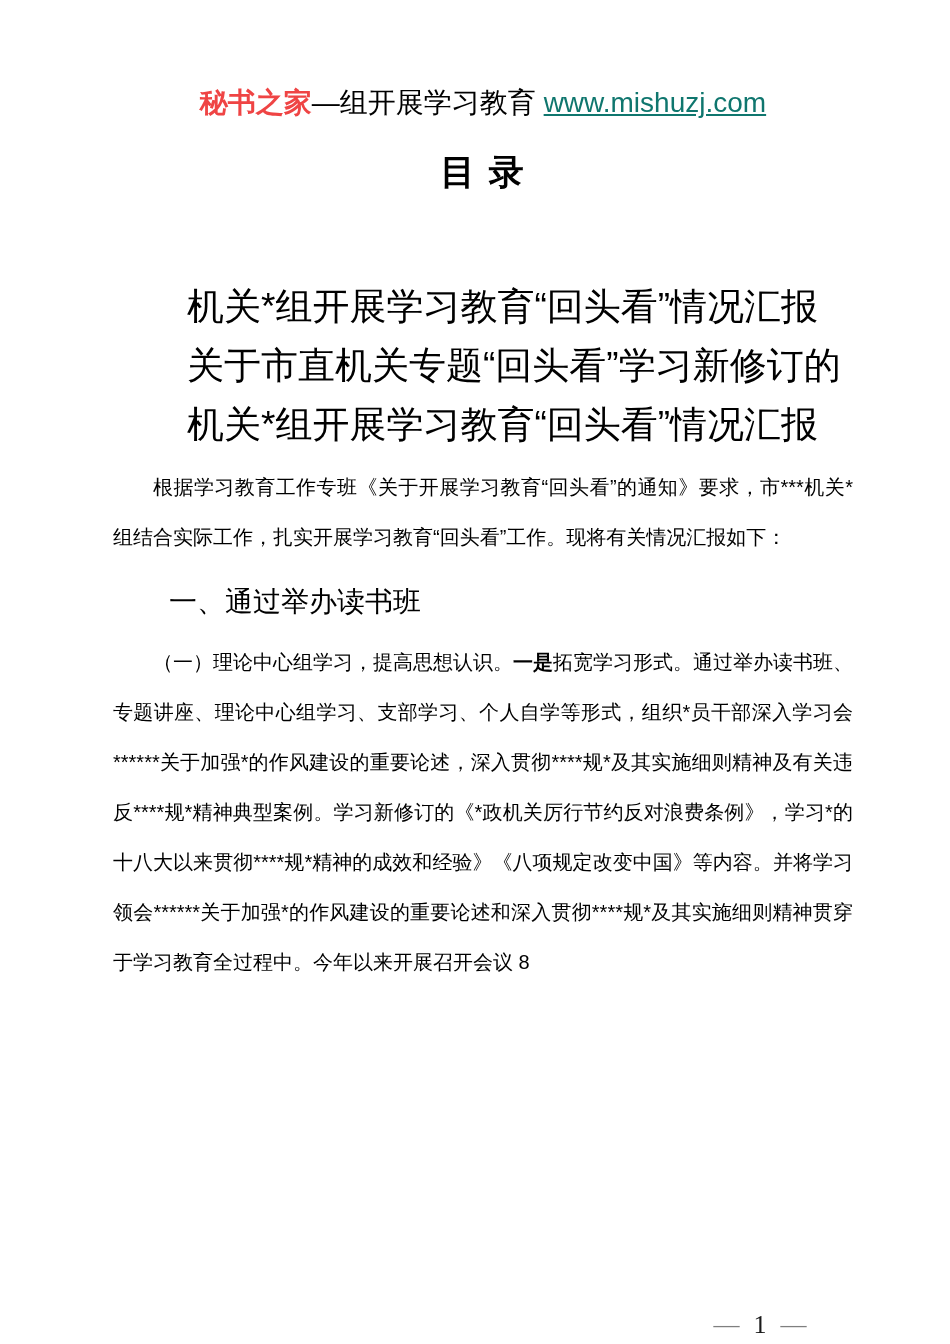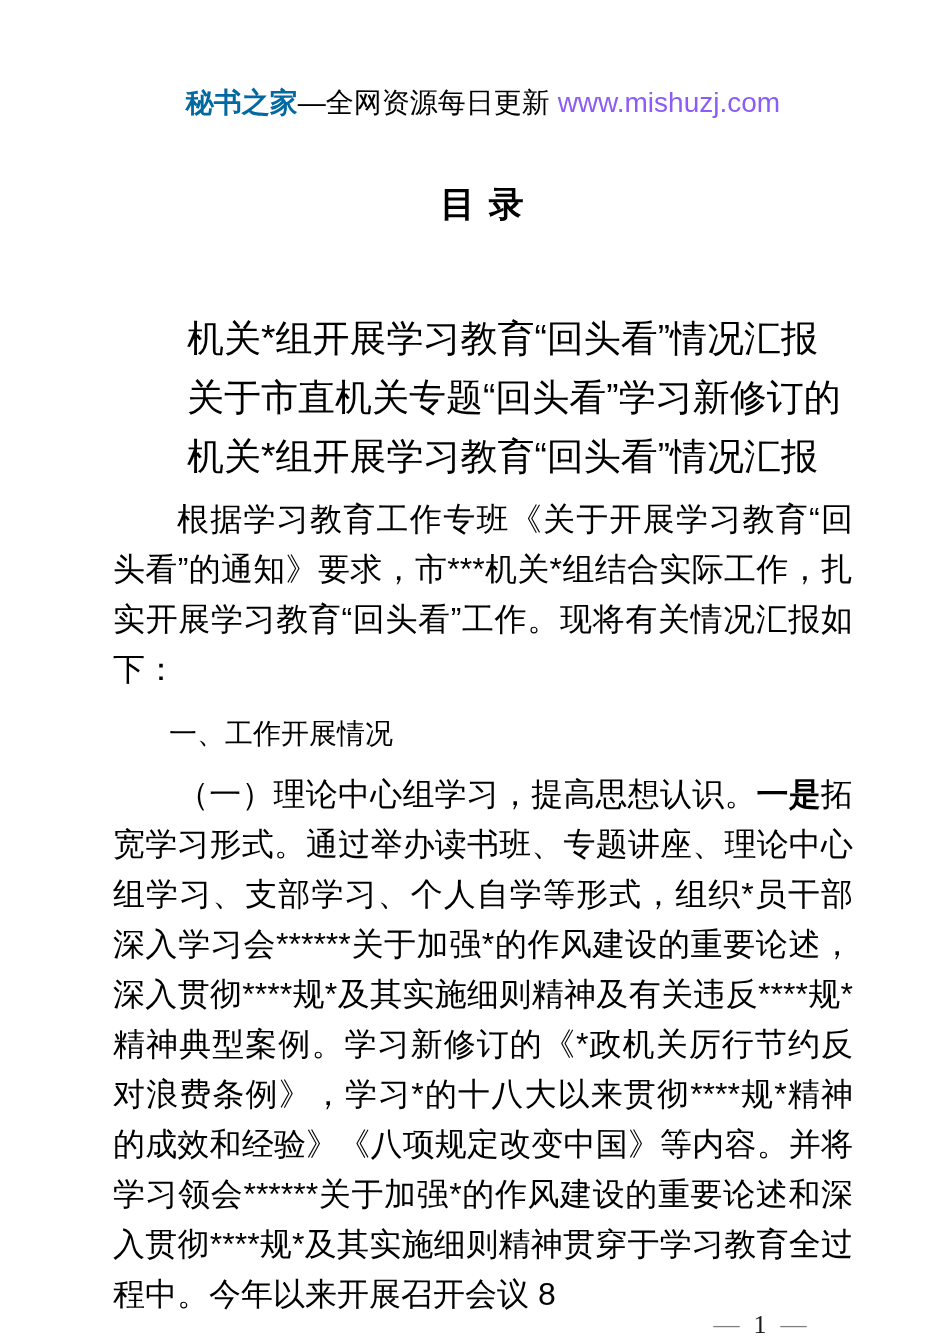--- a/index.html
+++ b/index.html
@@ -19,51 +19,52 @@
   }
   
   .site-header {
     margin-top: 86px;
     text-align: center;
     font-size: 28px;
     line-height: 34px;
     white-space: nowrap;
   }
   .site-header .brand {
-    color: #0369a1;
+    color: #ef4444;
     font-weight: bold;
   }
   .site-header .tagline {
     color: #000000;
   }
   .site-header .url {
-    color: #8b5cf6;
+    color: #0f766e;
+    text-decoration: underline;
   }
   
   .doc-title {
-    margin-top: 62px;
+    margin-top: 30px;
     text-align: center;
     font-size: 35px;
     line-height: 44px;
     font-weight: bold;
     letter-spacing: 2px;
   }
   
   .toc {
     margin-top: 88px;
   }
   .toc-item {
     font-size: 37px;
     line-height: 50px;
     margin-bottom: 9px;
     text-indent: 2em;
   }
   
   .para {
-    font-size: 32px;
+    font-size: 20px;
     line-height: 50px;
     text-indent: 2em;
     text-align: justify;
   }
   .intro-para { margin-top: 12px; }
   .section-heading {
     margin-top: 15px;
     font-size: 28px;
     line-height: 50px;
     text-indent: 2em;
@@ -84,34 +85,34 @@
   }
   .page-footer .dash { color: #7f7f7f; letter-spacing: 0; }
   .page-footer .num { color: #1a1a1a; padding: 0 14px; }
 </style>
 </head>
 <body>
 
 <div class="page">
 
   <div class="site-header">
-    <span class="brand">秘书之家</span><span class="tagline">—全网资源每日更新 </span><span class="url">www.mishuzj.com</span>
+    <span class="brand">秘书之家</span><span class="tagline">—组开展学习教育 </span><span class="url">www.mishuzj.com</span>
   </div>
 
   <div class="doc-title">目 录</div>
 
   <div class="toc">
     <div class="toc-item">机关*组开展学习教育“回头看”情况汇报</div>
     <div class="toc-item">关于市直机关专题“回头看”学习新修订的</div>
     <div class="toc-item">机关*组开展学习教育“回头看”情况汇报</div>
   </div>
 
   <p class="para intro-para">根据学习教育工作专班《关于开展学习教育“回头看”的通知》要求，市***机关*组结合实际工作，扎实开展学习教育“回头看”工作。现将有关情况汇报如下：</p>
 
-  <div class="section-heading">一、工作开展情况</div>
+  <div class="section-heading">一、通过举办读书班</div>
 
   <p class="para body-para"><span>（一）理论中心组学习，提高思想认识。</span><span class="em">一是</span><span>拓宽学习形式。通过举办读书班、专题讲座、理论中心组学习、支部学习、个人自学等形式，组织*员干部深入学习会******关于加强*的作风建设的重要论述，深入贯彻****规*及其实施细则精神及有关违反****规*精神典型案例。学习新修订的《*政机关厉行节约反对浪费条例》，学习*的十八大以来贯彻****规*精神的成效和经验》《八项规定改变中国》等内容。并将学习领会******关于加强*的作风建设的重要论述和深入贯彻****规*及其实施细则精神贯穿于学习教育全过程中。今年以来开展召开会议 8</span></p>
 
   <div class="page-footer">
     <span class="dash">—</span><span class="num">1</span><span class="dash">—</span>
   </div>
 
 </div>
 
 </body></html>

